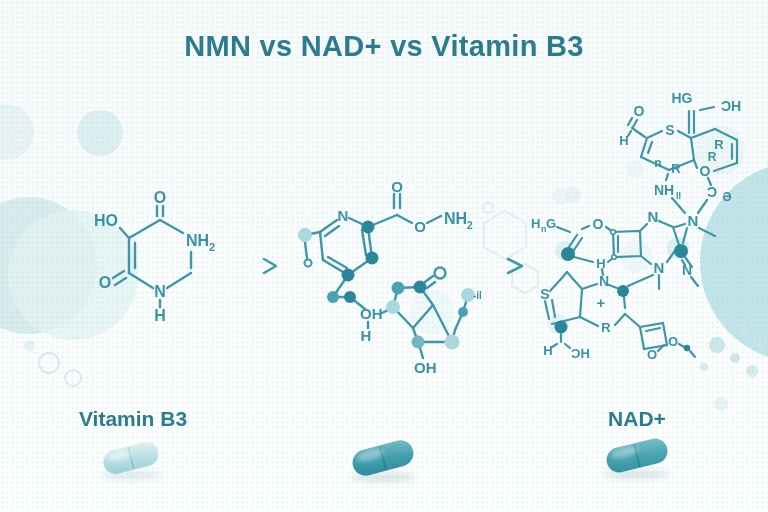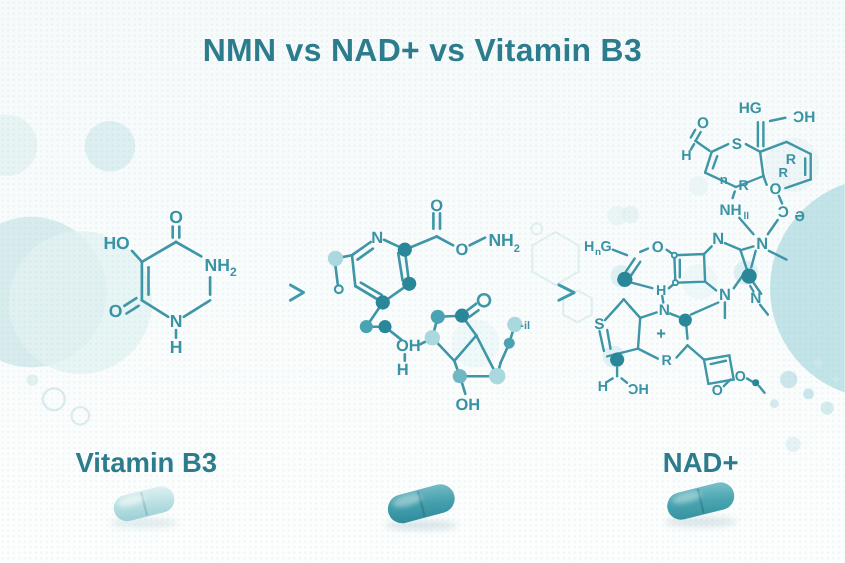--- a/index.html
+++ b/index.html
@@ -2,21 +2,21 @@
 <html><head>
 <meta charset="utf-8">
 <style>
   html,body{margin:0;padding:0;}
   body{width:768px;height:512px;overflow:hidden;background:#f8fbfb;font-family:"Liberation Sans",sans-serif;}
   .canvas{position:relative;width:768px;height:512px;background:linear-gradient(180deg,#f6fafa 0%,#fbfdfd 70%,#fdfefe 100%);overflow:hidden;}
   .texture{position:absolute;inset:0;background-image:radial-gradient(rgba(140,190,196,0.13) 1px, transparent 1.4px);background-size:5px 5px;pointer-events:none;}
   .circle{position:absolute;border-radius:50%;}
   .ring-outline{position:absolute;border-radius:50%;border:2px solid rgba(190,221,225,0.55);}
   .title{position:absolute;left:0;right:0;top:30px;text-align:center;font-size:29px;font-weight:bold;color:#2d7c8e;letter-spacing:0.3px;}
-  .mol-label{position:absolute;width:180px;text-align:center;font-size:25px;font-weight:bold;color:#2d7c8e;top:407px;}
+  .mol-label{position:absolute;width:180px;text-align:center;font-size:21px;font-weight:bold;color:#2d7c8e;top:407px;}
   .mol{position:absolute;}
   .mol text{fill:#3a93a4;font-weight:bold;font-family:"Liberation Sans",sans-serif;}
   .capsule{position:absolute;border-radius:14px;}
   .capsule .seam{position:absolute;top:1px;bottom:1px;left:48%;width:2.5px;background:rgba(30,85,95,0.18);border-radius:2px;}
   .capsule .shine{position:absolute;left:9%;top:9%;width:44%;height:36%;border-radius:50%;background:rgba(255,255,255,0.5);filter:blur(2px);}
   .pill-shadow{position:absolute;border-radius:50%;background:rgba(130,170,178,0.28);filter:blur(3px);}
 </style>
 </head>
 <body>
 

